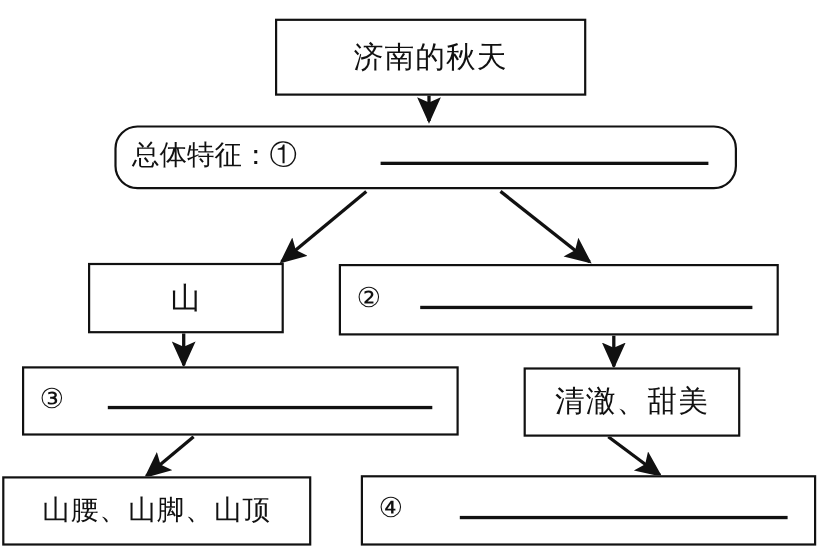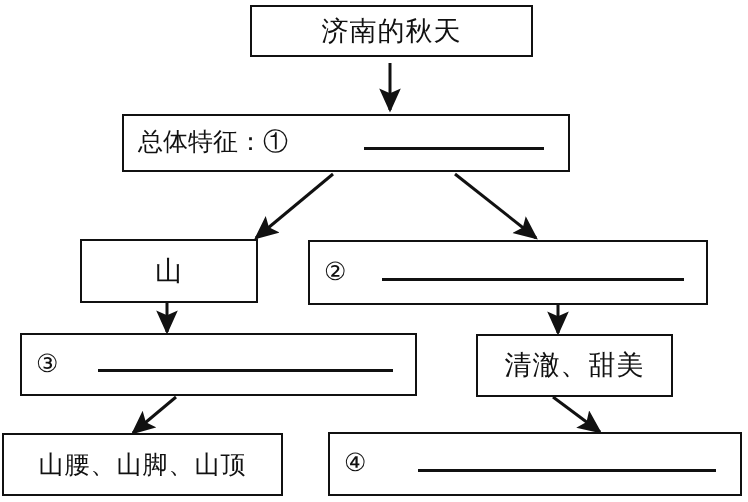--- a/index.html
+++ b/index.html
@@ -98,25 +98,25 @@
 
     <line x1="167" y1="303" x2="167" y2="332" stroke="#111111" stroke-width="3" marker-end="url(#arrowhead)"></line>
 
     <line x1="558" y1="305" x2="558" y2="333" stroke="#111111" stroke-width="3" marker-end="url(#arrowhead)"></line>
 
     <line x1="176" y1="397" x2="133" y2="433" stroke="#111111" stroke-width="3" marker-end="url(#arrowhead)"></line>
 
     <line x1="553" y1="397" x2="600" y2="432" stroke="#111111" stroke-width="3" marker-end="url(#arrowhead)"></line>
   </svg>
 
-  <div class="node centered" style="left:250px; top:5px; width:283px; height:52px;">
+  <div class="node centered" style="left:250px; top:17px; width:283px; height:70px;">
     <span class="label">济南的秋天</span>
   </div>
 
-  <div class="node" style="left:122px; top:114px; width:448px; height:58px;">
+  <div class="node" style="left:104px; top:114px; width:566px; height:58px;border-radius:21px;">
     <div class="stack">
       <span class="prefix">总体特征：①</span>
       <span class="blank-line" style="left:230px; right:14px; bottom:10px;"></span>
     </div>
   </div>
 
   <div class="node centered" style="left:80px; top:239px; width:178px; height:64px;">
     <span class="label">山</span>
   </div>
 

